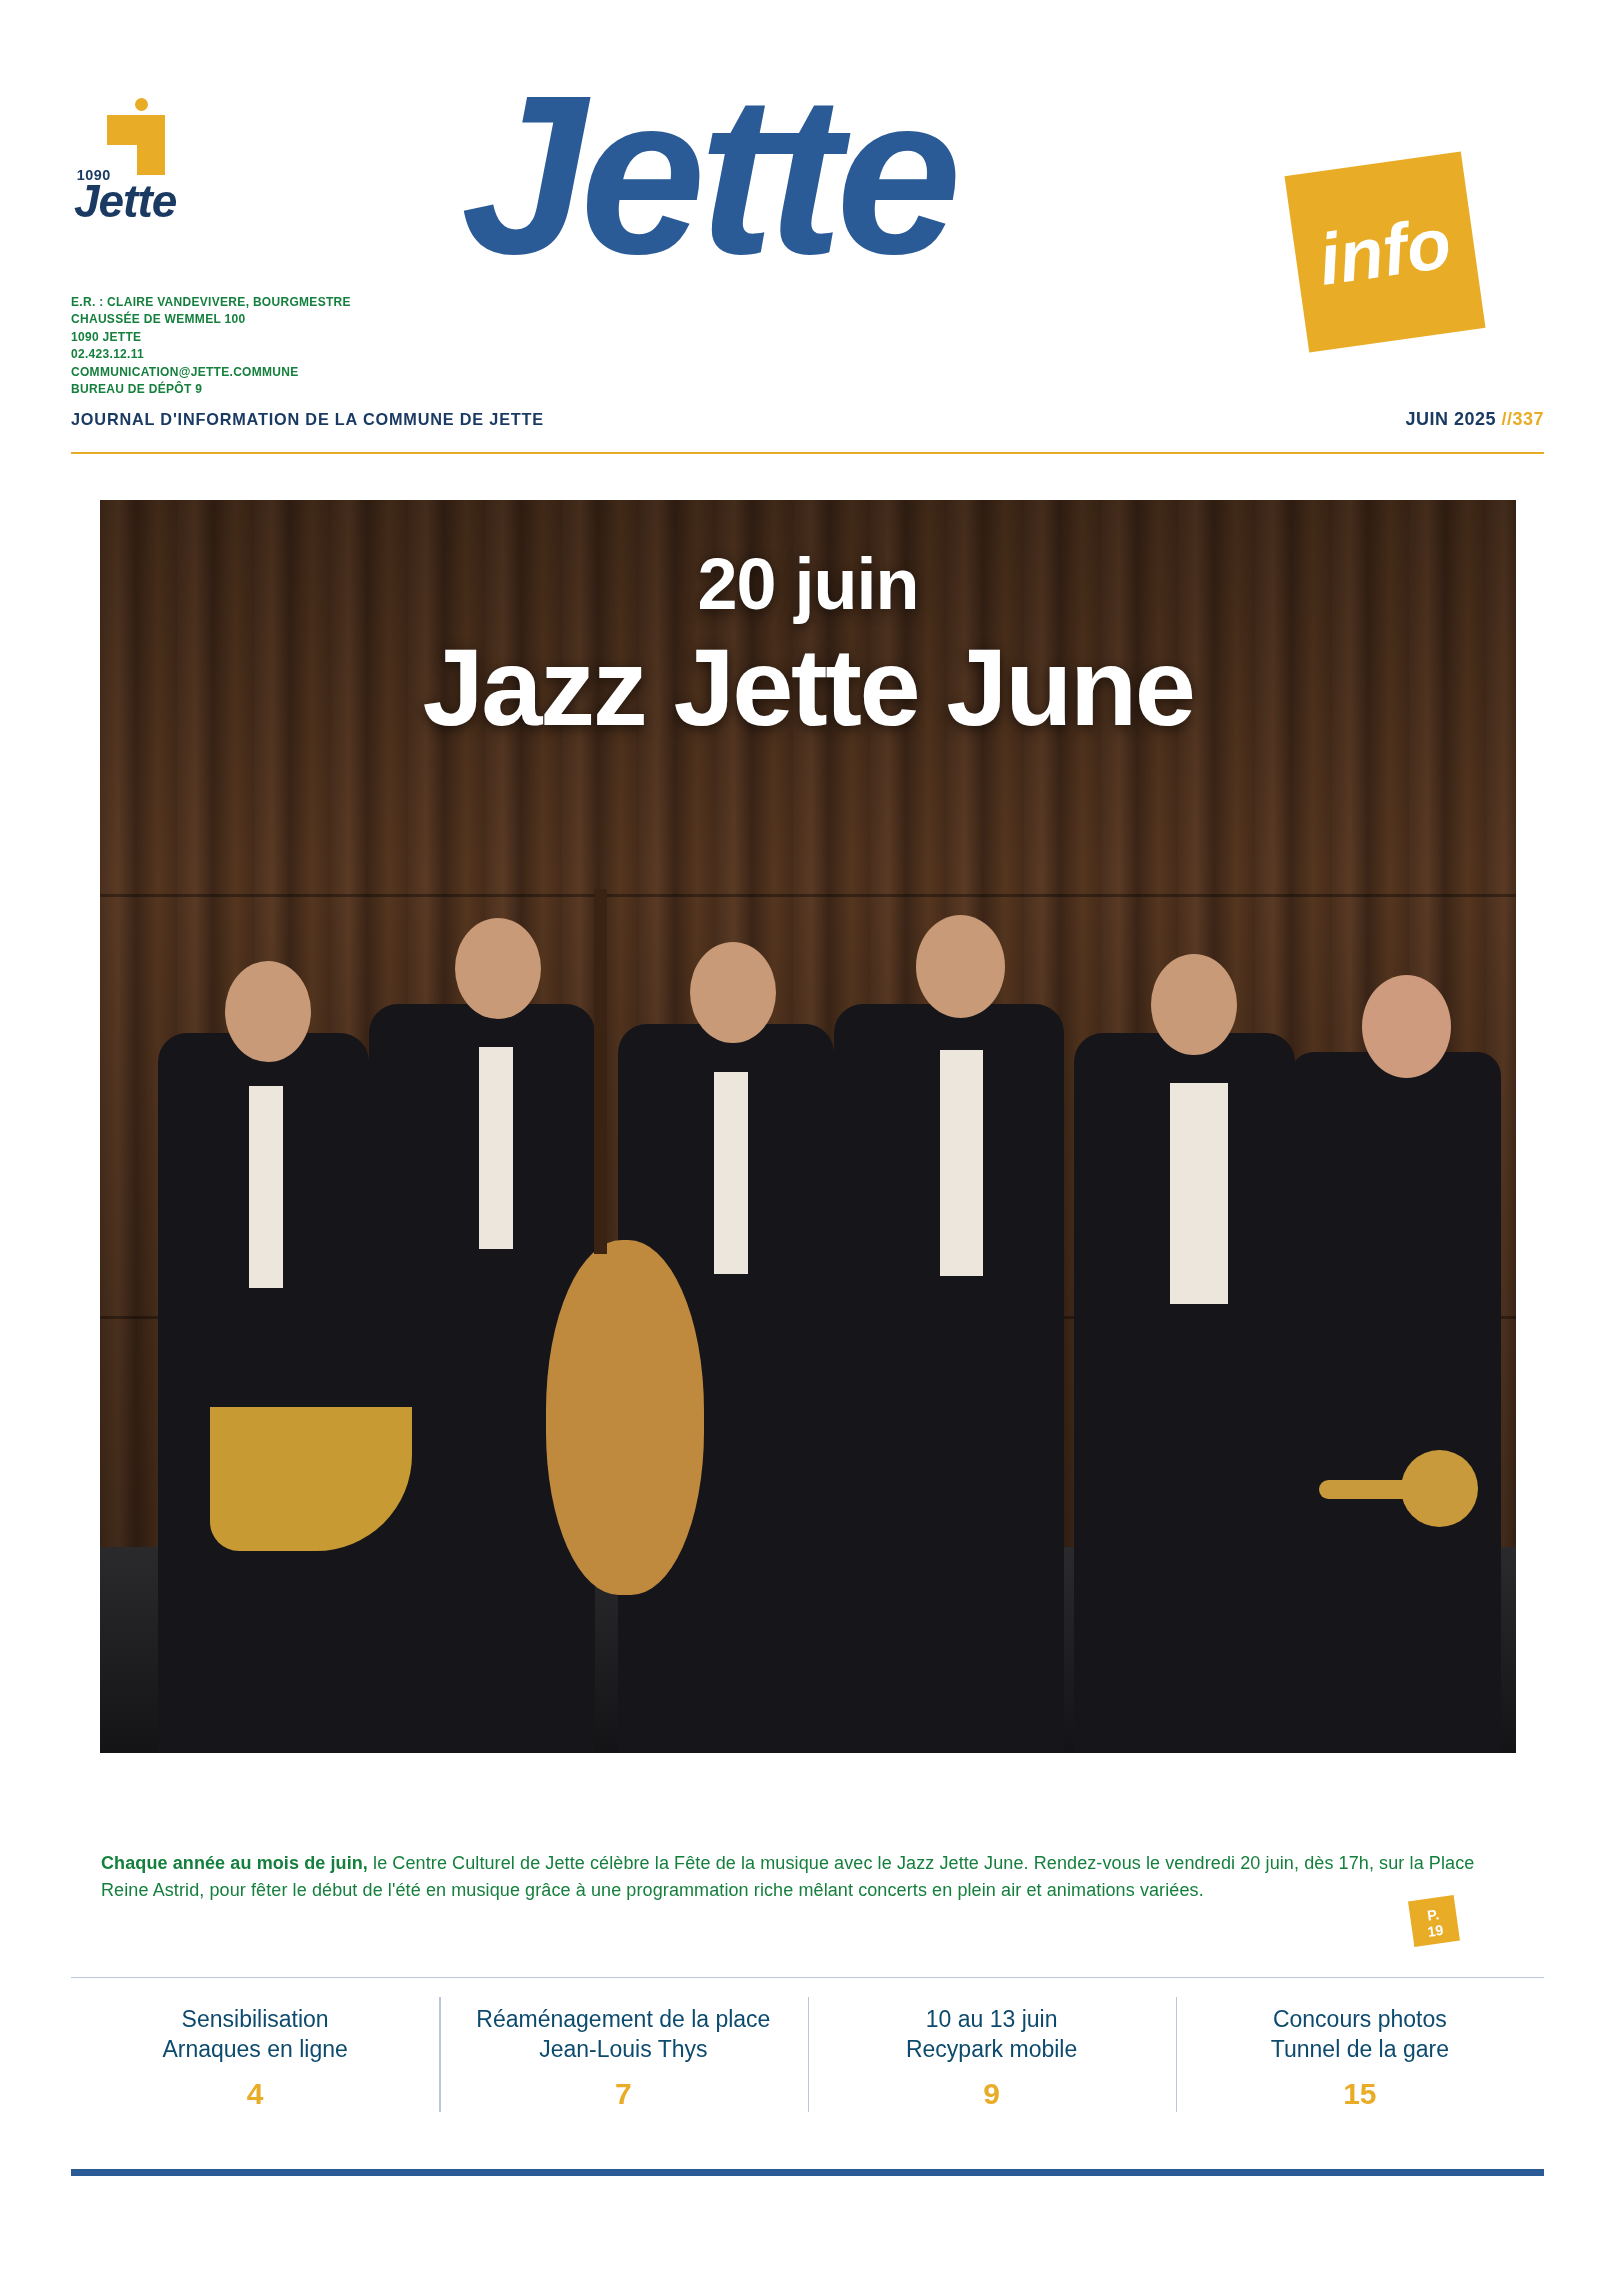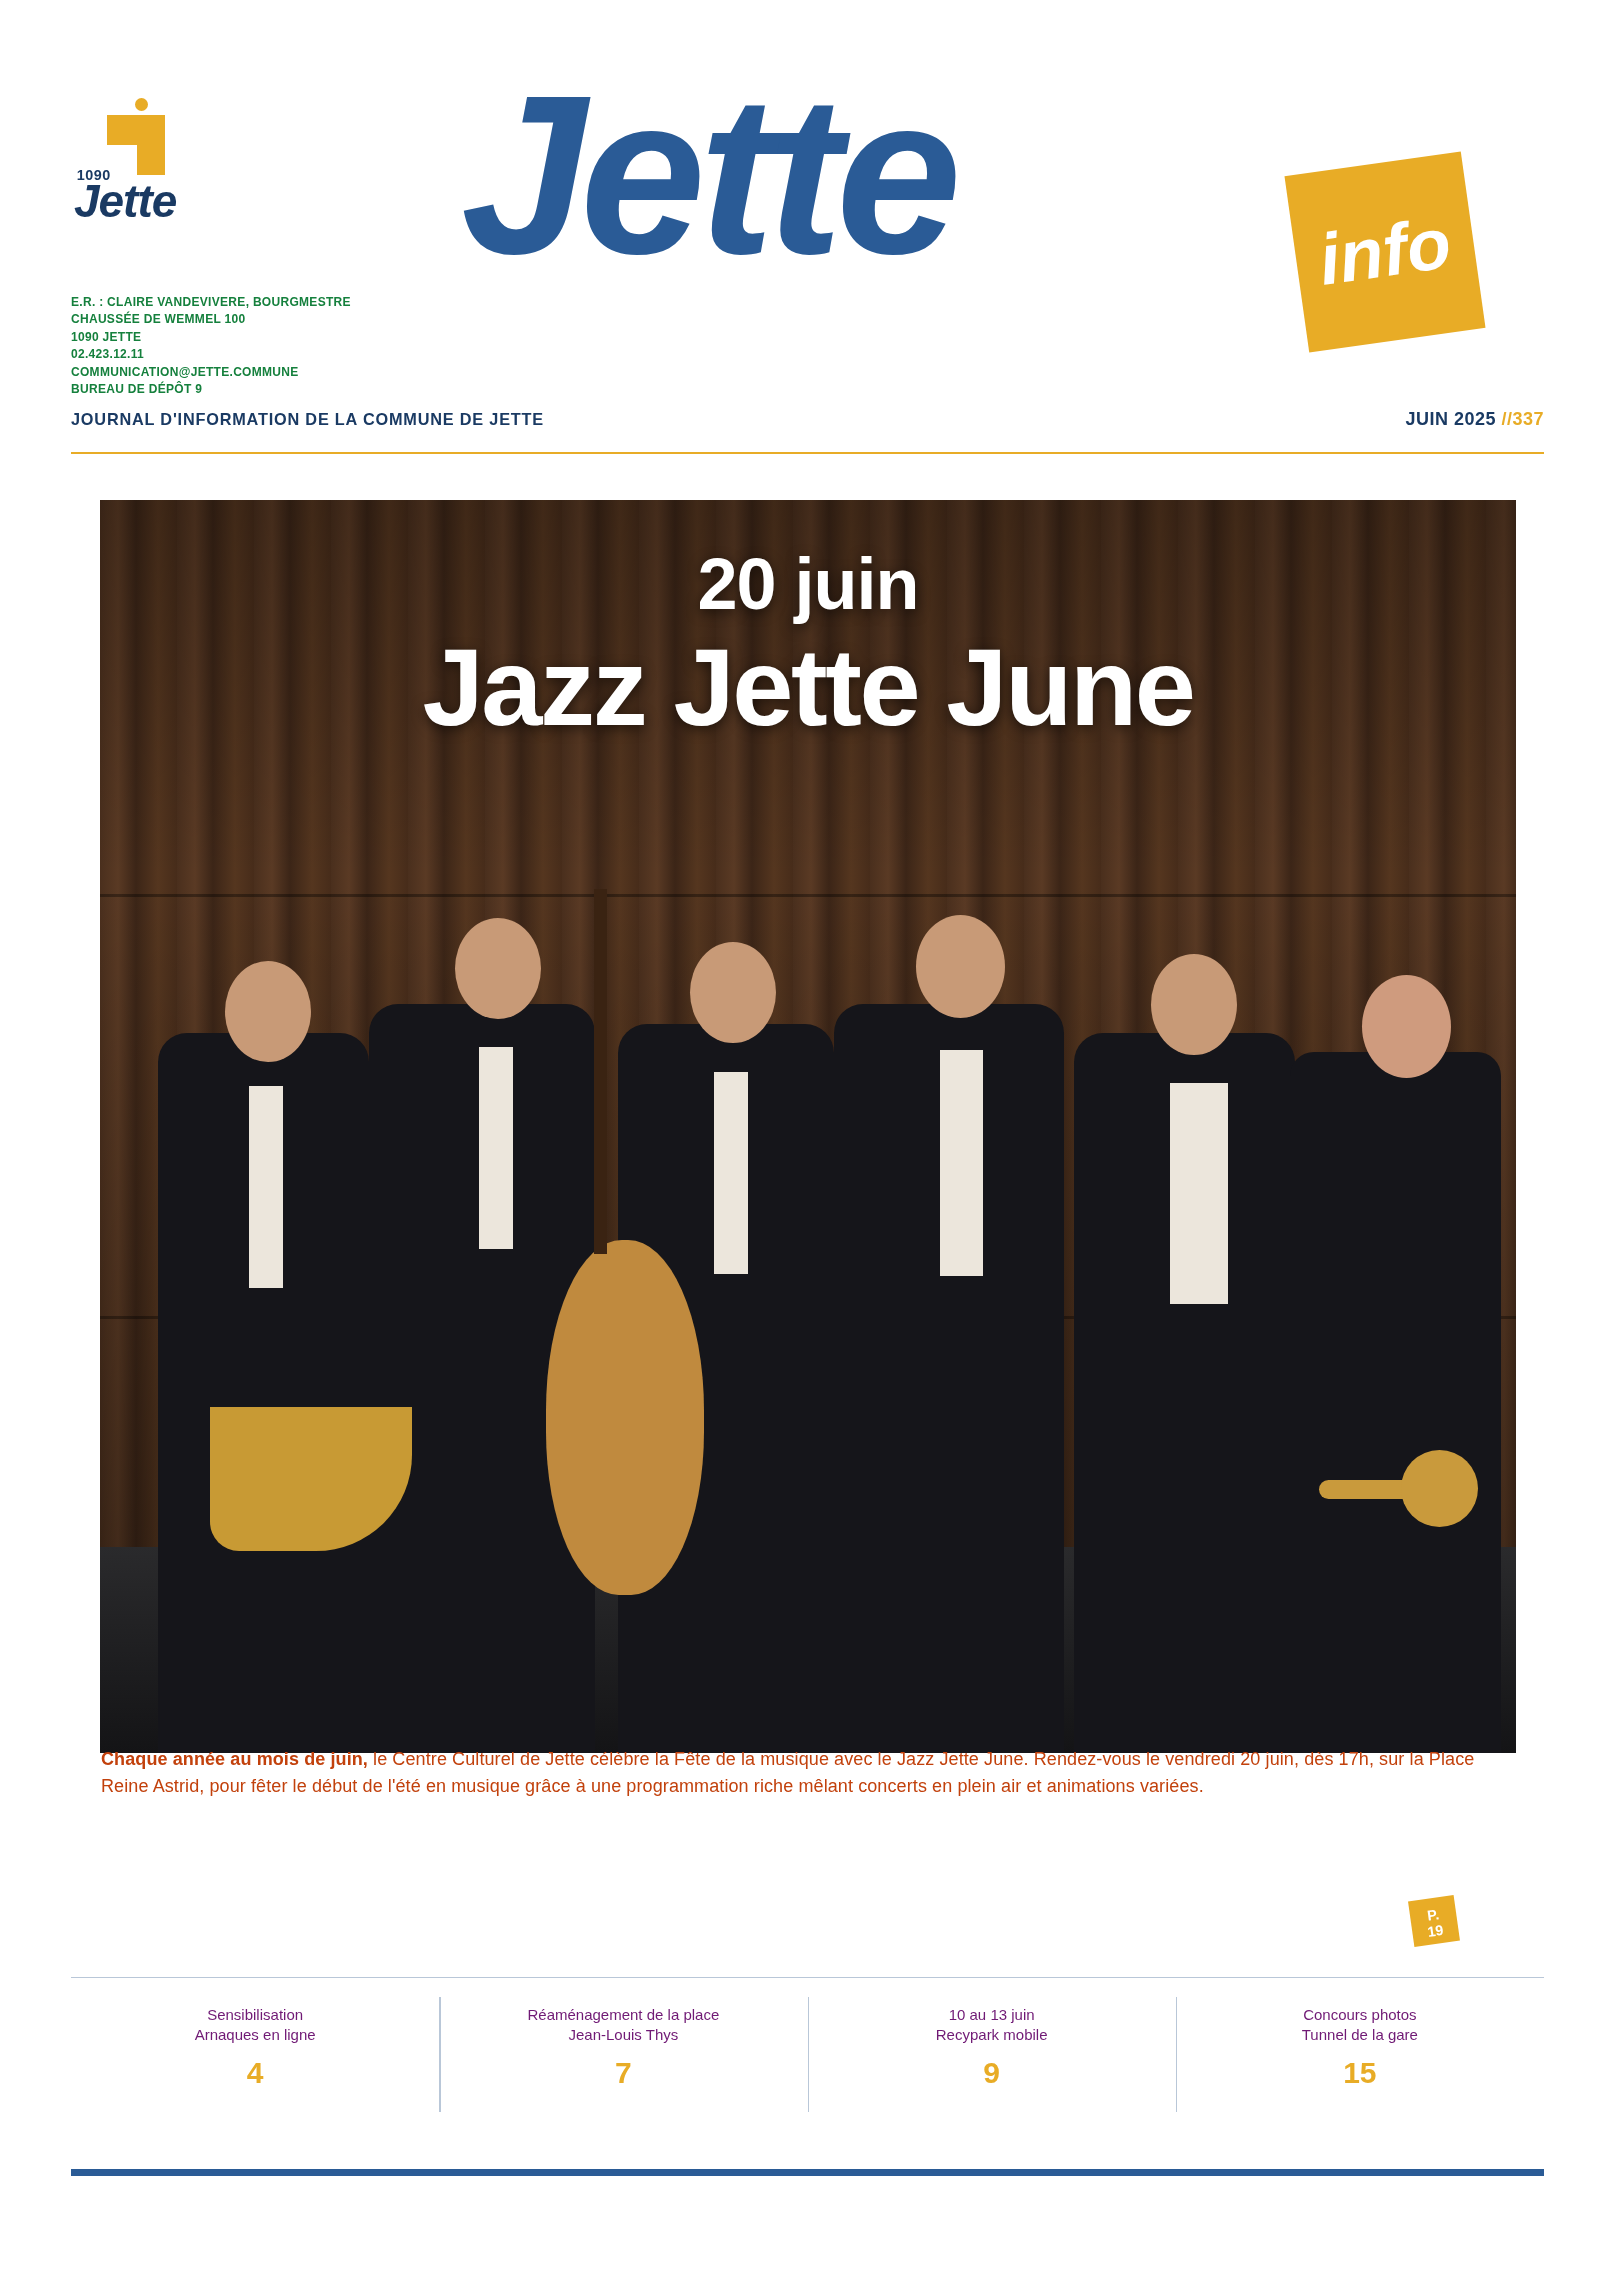--- a/index.html
+++ b/index.html
@@ -250,25 +250,25 @@
   }
   .trumpet {
     position: absolute;
     background: #c99a3c;
   }
 
   
   .caption {
     position: absolute;
     left: 101px;
-    top: 1746px;
+    top: 1850px;
     width: 1416px;
     font-size: 18px;
     line-height: 1.5;
-    color: #c2410c;
+    color: #15803d;
     letter-spacing: 0.1px;
   }
   .caption b { font-weight: bold; }
 
   .page-chip {
     position: absolute;
     left: 1411px;
     top: 1898px;
     width: 46px;
     height: 46px;
@@ -310,23 +310,23 @@
   .teaser + .teaser:before {
     content: "";
     position: absolute;
     left: 0;
     top: 4.8px;
     width: 1.4px;
     height: 115px;
     background: #b9c7d8;
   }
   .teaser-line {
-    font-size: 15px;
+    font-size: 23px;
     line-height: 1.28;
-    color: #701a75;
+    color: #0c4a6e;
   }
   .teaser-page {
     margin-top: 12.5px;
     font-size: 30px;
     font-weight: bold;
     color: #e8ac26;
   }
 
   .rule-blue {
     position: absolute;

